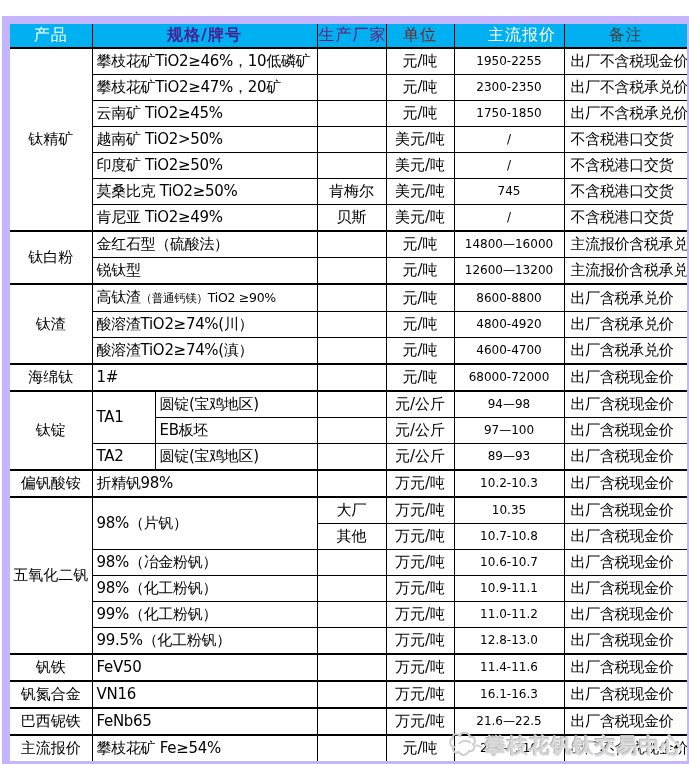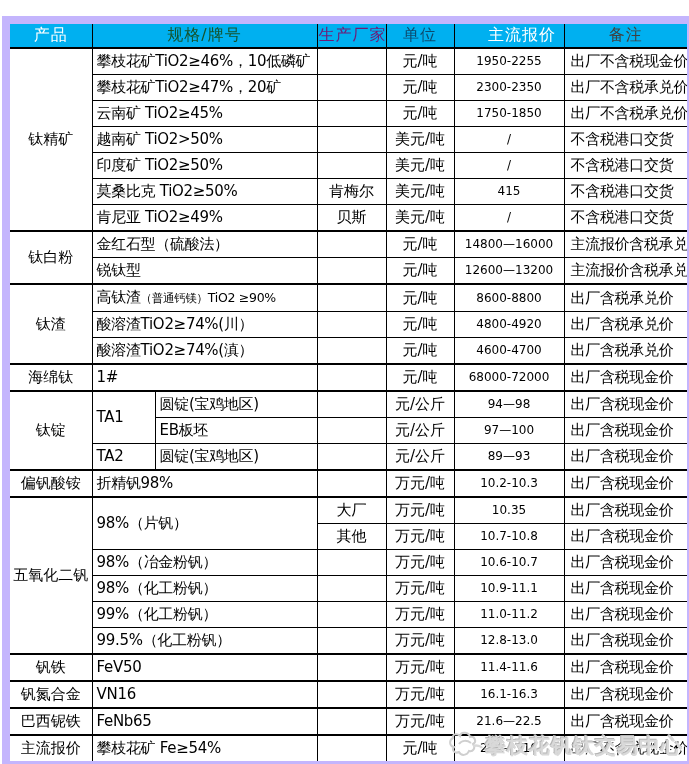--- a/index.html
+++ b/index.html
@@ -50,23 +50,23 @@
       <col style="width:63px">
       <col style="width:162px">
       <col style="width:69px">
       <col style="width:68px">
       <col style="width:110px">
       <col style="width:127px">
     </colgroup>
     <thead>
       <tr id="head-row" style="background: rgb(0, 176, 240);">
           <th style="background: rgb(0, 176, 240); color: rgb(255, 255, 255);">产品</th>
-          <th colspan="2" style="background: rgb(0, 176, 240); color: #14532d;">规格/牌号</th>
+          <th colspan="2" style="background: rgb(0, 176, 240); color: #4c1d95; font-weight: bold;">规格/牌号</th>
           <th style="background: rgb(0, 176, 240); color: #701a75;">生产厂家</th>
-          <th style="background: rgb(0, 176, 240); color: #0c4a6e;">单位</th>
+          <th style="background: rgb(0, 176, 240); color: #7f1d1d;">单位</th>
           <th style="background: rgb(0, 176, 240); color: rgb(255, 255, 255); padding-left: 27px;">主流报价</th>
           <th style="background: rgb(0, 176, 240); color: #404040;">备注</th>
         </tr>
     </thead>
     <tbody id="tbody">
         <tr class="group-start">
           <td class="product" rowspan="7">钛精矿</td>
           <td class="spec" colspan="2">攀枝花矿TiO2≥46%，10低磷矿</td>
           <td class="maker"></td>
           <td class="unit">元/吨</td>
@@ -98,21 +98,21 @@
           <td class="spec" colspan="2">印度矿 TiO2≥50%</td>
           <td class="maker"></td>
           <td class="unit">美元/吨</td>
           <td class="price">/</td>
           <td class="note">不含税港口交货</td>
         </tr>
         <tr>
           <td class="spec" colspan="2">莫桑比克 TiO2≥50%</td>
           <td class="maker">肯梅尔</td>
           <td class="unit">美元/吨</td>
-          <td class="price">415</td>
+          <td class="price">745</td>
           <td class="note">不含税港口交货</td>
         </tr>
         <tr>
           <td class="spec" colspan="2">肯尼亚 TiO2≥49%</td>
           <td class="maker">贝斯</td>
           <td class="unit">美元/吨</td>
           <td class="price">/</td>
           <td class="note">不含税港口交货</td>
         </tr>
         <tr class="group-start">

